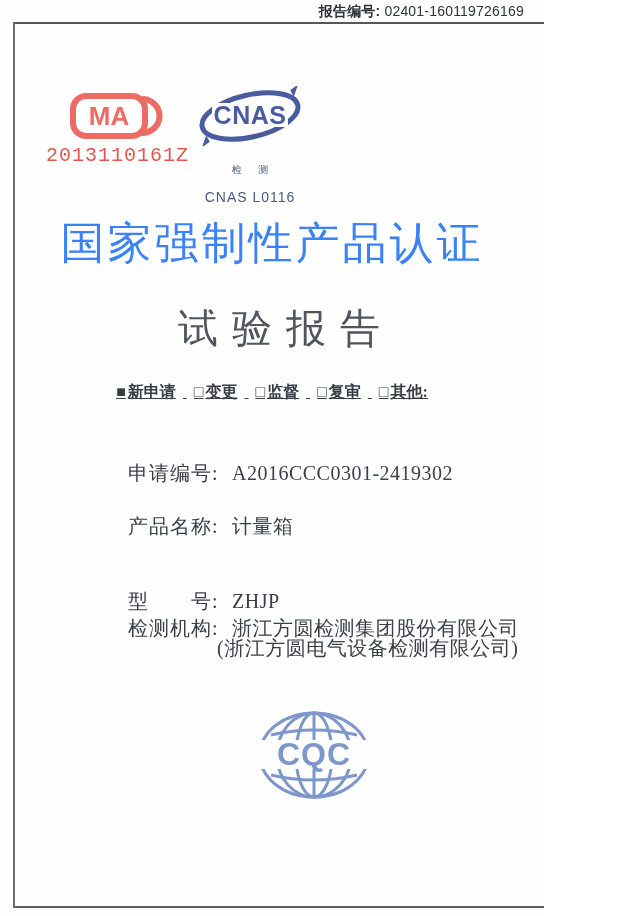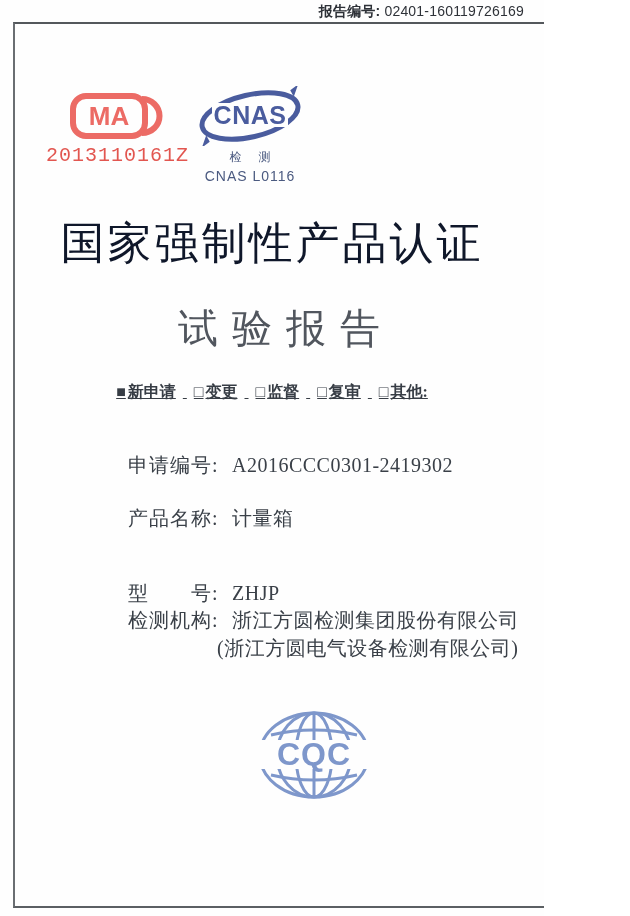--- a/index.html
+++ b/index.html
@@ -21,42 +21,42 @@
   
   .cma{position:absolute;left:46px;top:92px;width:142px;text-align:center;}
   .cma svg{display:block;margin:0 auto;}
   .cma-no{
     margin-top:4px;font-size:20px;color:#e25650;letter-spacing:1px;
     font-family:Liberation Mono, monospace;
   }
   
   .cnas{position:absolute;left:190px;top:86px;width:120px;text-align:center;color:#4b5a80;}
   .cnas svg{display:block;margin:0 auto;}
-  .cnas-sub1{font-size:12px;letter-spacing:7px;margin-top:3px;padding-left:7px;}
-  .cnas-sub2{font-size:14px;letter-spacing:1px;margin-top:2px;
+  .cnas-sub1{font-size:10px;letter-spacing:7px;margin-top:17px;padding-left:7px;}
+  .cnas-sub2{font-size:14px;letter-spacing:1px;margin-top:12px;
     font-family:"Liberation Sans","DejaVu Sans",sans-serif;}
   
   .title1{
     position:absolute;left:0;right:0;top:214px;text-align:center;
-    font-size:44px;letter-spacing:3px;color:#0f172a;font-weight:500;
+    font-size:44px;letter-spacing:3px;color:#3b82f6;font-weight:500;
   }
   .title2{
     position:absolute;left:0;right:0;top:301px;text-align:center;
     font-size:40px;letter-spacing:14px;padding-left:28px;color:#51565e;font-weight:500;
   }
   
   .checks{
     position:absolute;left:0;right:0;top:382px;text-align:center;
     font-size:16px;color:#373d45;font-weight:bold;text-decoration:underline;
   }
   .chk{margin:0 7px;white-space:nowrap;}
   .chk .box{margin-right:2px;font-weight:normal;}
   
   .frow{position:absolute;left:128px;font-size:20px;color:#3a4048;}
-  .frow .flabel{display:inline-block;min-width:99px;letter-spacing:1px;}
+  .frow .flabel{display:inline-block;min-width:99px;letter-spacing:1px;margin-top:8px;}
   .frow .fvalue{letter-spacing:.5px;}
   .row-appno{top:452px;}
   .row-product{top:505px;}
   .row-model{top:580px;}
   .row-org{top:607px;}
   .row-org2{position:absolute;left:217px;top:635px;font-size:20px;color:#3a4048;letter-spacing:.5px;}
   
   .cqc{position:absolute;left:257px;top:709px;}
 </style>
 </head>

